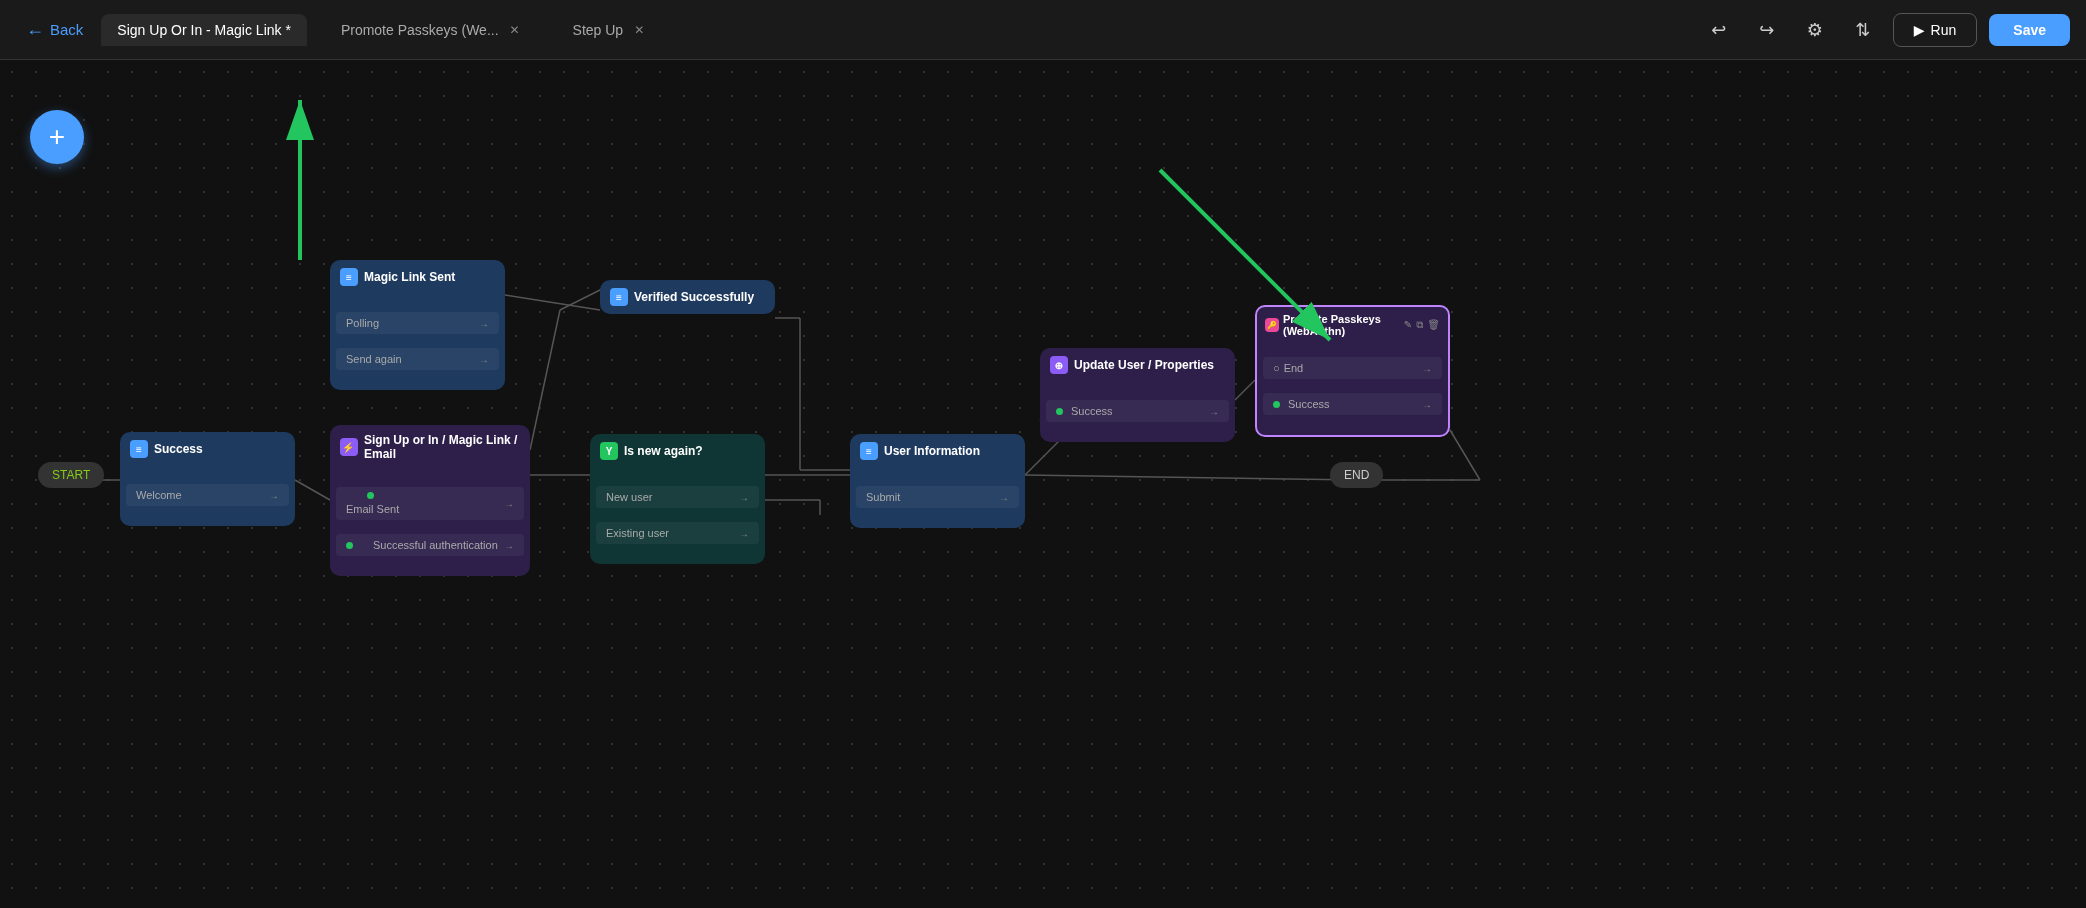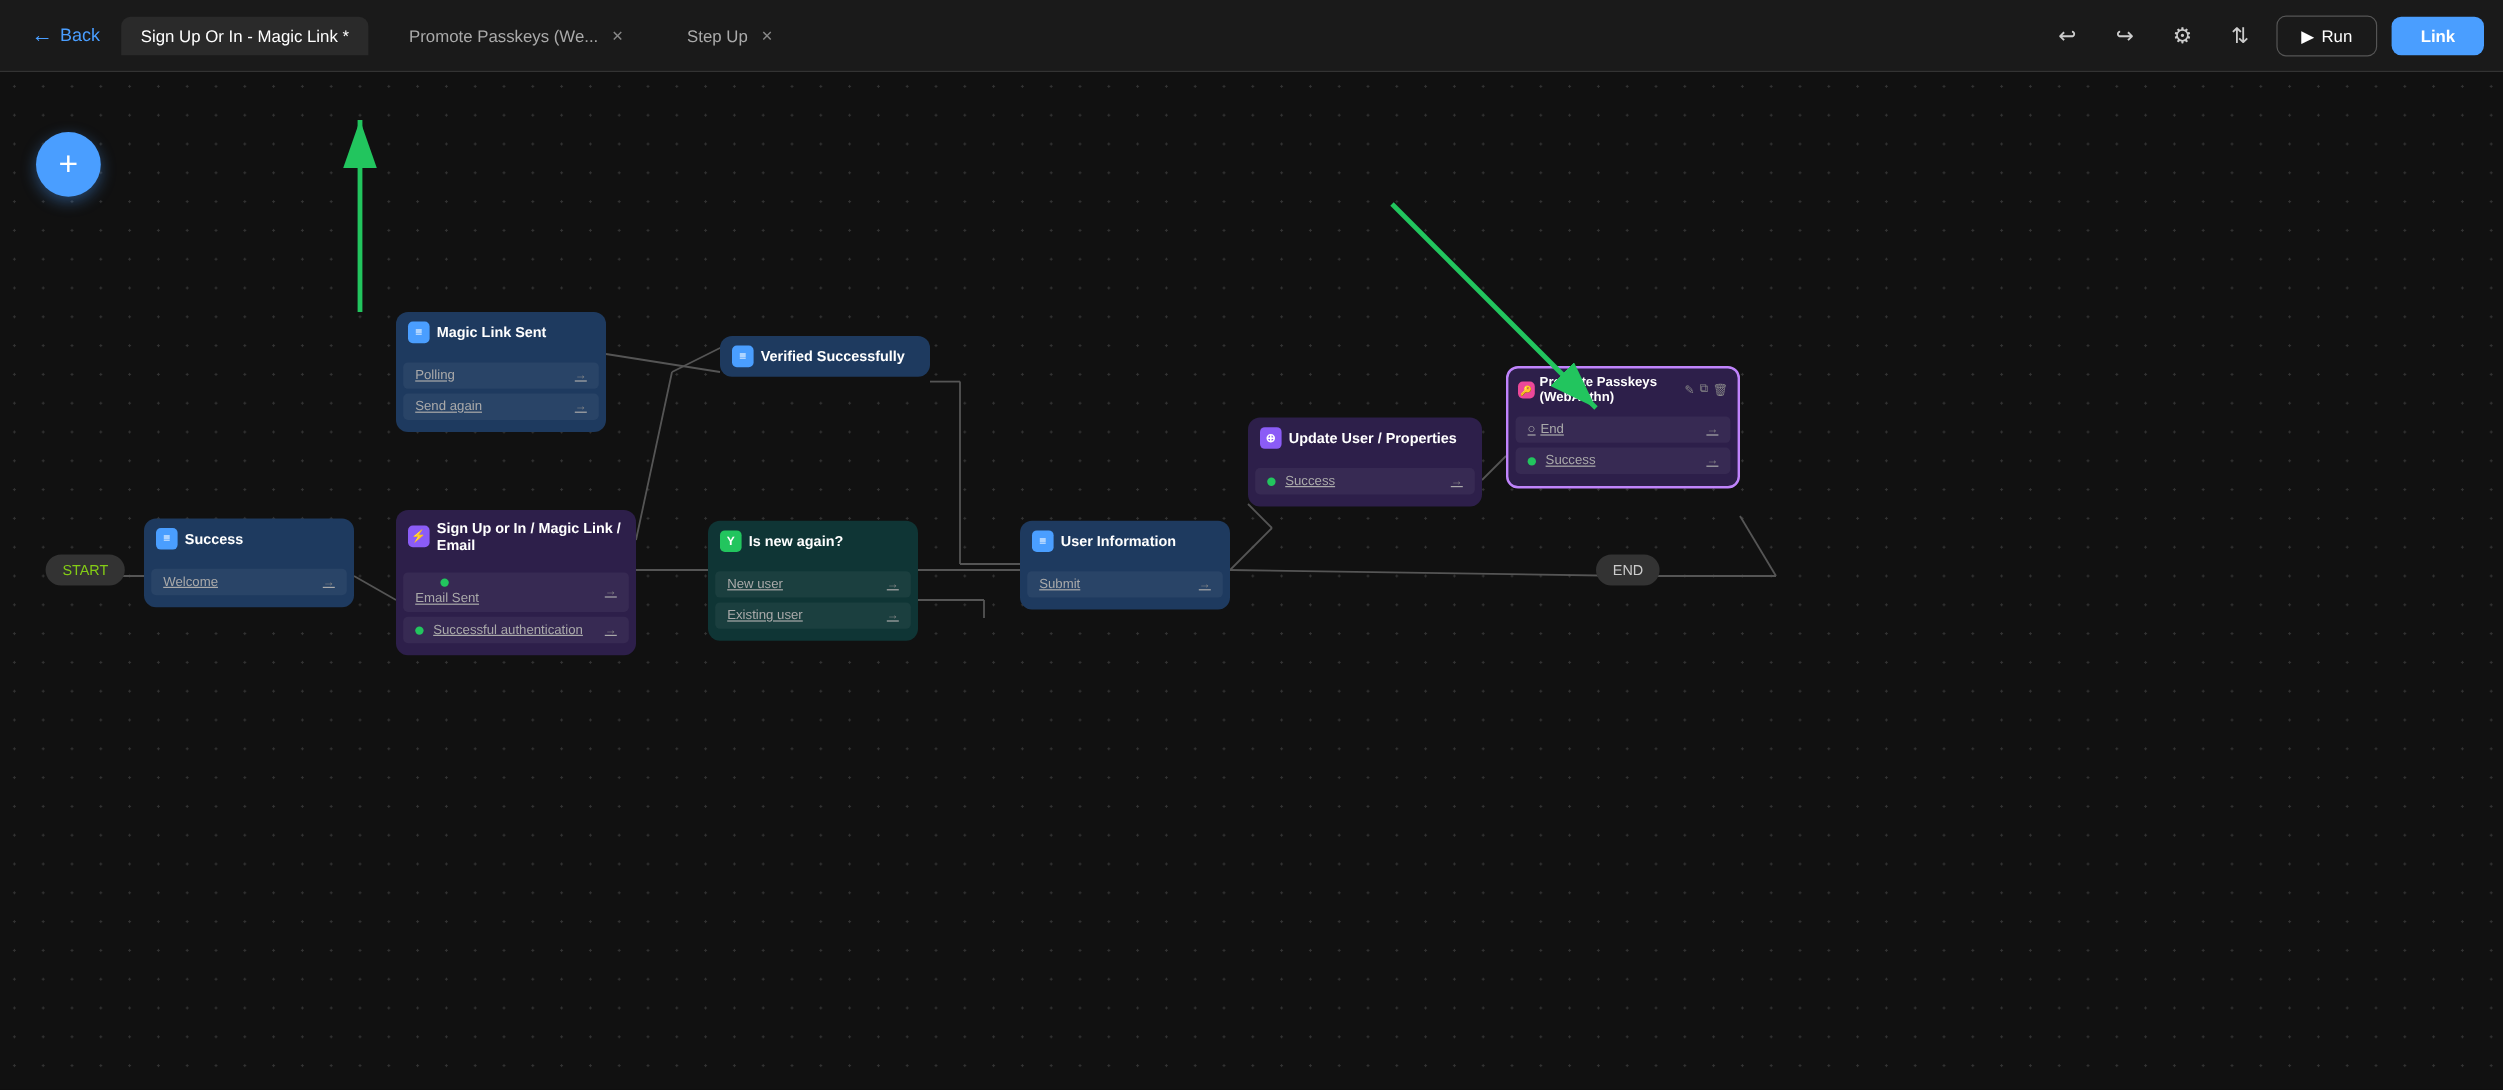--- a/index.html
+++ b/index.html
@@ -201,26 +201,25 @@
     .icon-purple { background: #8b5cf6; }
     .icon-green { background: #22c55e; }
     .icon-pink { background: #ec4899; }
 
     .node-row {
       display: flex;
       align-items: center;
       justify-content: space-between;
       padding: 5px 10px;
       background: rgba(255,255,255,0.05);
-      margin: 4px 0;
+      margin: 14px 0;
       border-radius: 4px;
       font-size: 11px;
       color: #aaa;
       cursor: pointer;
-      text-decoration: underline;
     }
     .node-row .arrow-right { color: #888; font-size: 10px; }
 
     
     .magic-link-sent {
       position: absolute;
       top: 200px;
       left: 330px;
       width: 175px;
       background: #1e3a5f;
@@ -353,21 +352,21 @@
   <div class="topbar-actions">
     <div class="icon-btn">↩</div>
     <div class="icon-btn">↪</div>
     <div class="icon-btn">⚙</div>
     <div class="icon-btn">⇅</div>
     <button class="run-btn">
       <span>▶</span>
       <span>Run</span>
     </button>
     <button class="save-btn">
-      <span>Link</span>
+      <span>Save</span>
     </button>
   </div>
 </div>
 
 <div class="canvas">
 
   <div class="add-btn">+</div>
 
   <svg style="position:absolute;top:0;left:200px;pointer-events:none;z-index:5" width="200" height="220">
     <defs>
@@ -462,21 +461,21 @@
     </div>
     <div class="node-body">
       <div class="node-row">
         <span style="display:flex;align-items:center;gap:4px;flex-direction:column;">
           <span class="connector-dot green"></span>
           <span>Email Sent</span>
         </span>
         <span class="arrow-right">→</span>
       </div>
       <div class="node-row">
-        <span style="display:flex;align-items:center;gap:4px;">
+        <span style="display:flex;align-items:center;gap:16px;">
           <span class="connector-dot green"></span>
           <span>Successful authentication</span>
         </span>
         <span class="arrow-right">→</span>
       </div>
     </div>
   </div>
 
   <div class="verified-node">
     <div class="node-header">

